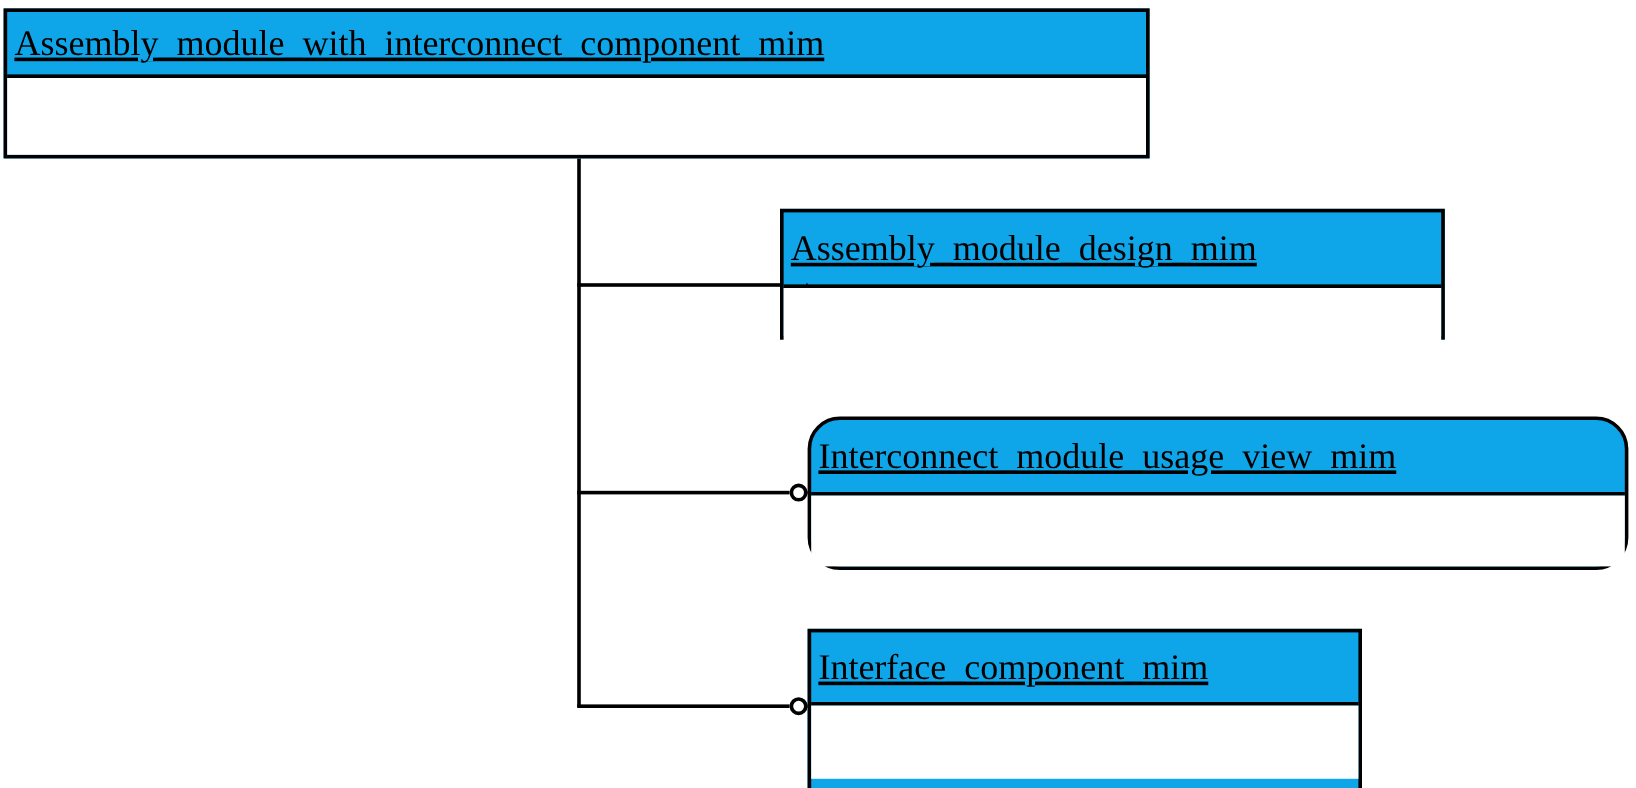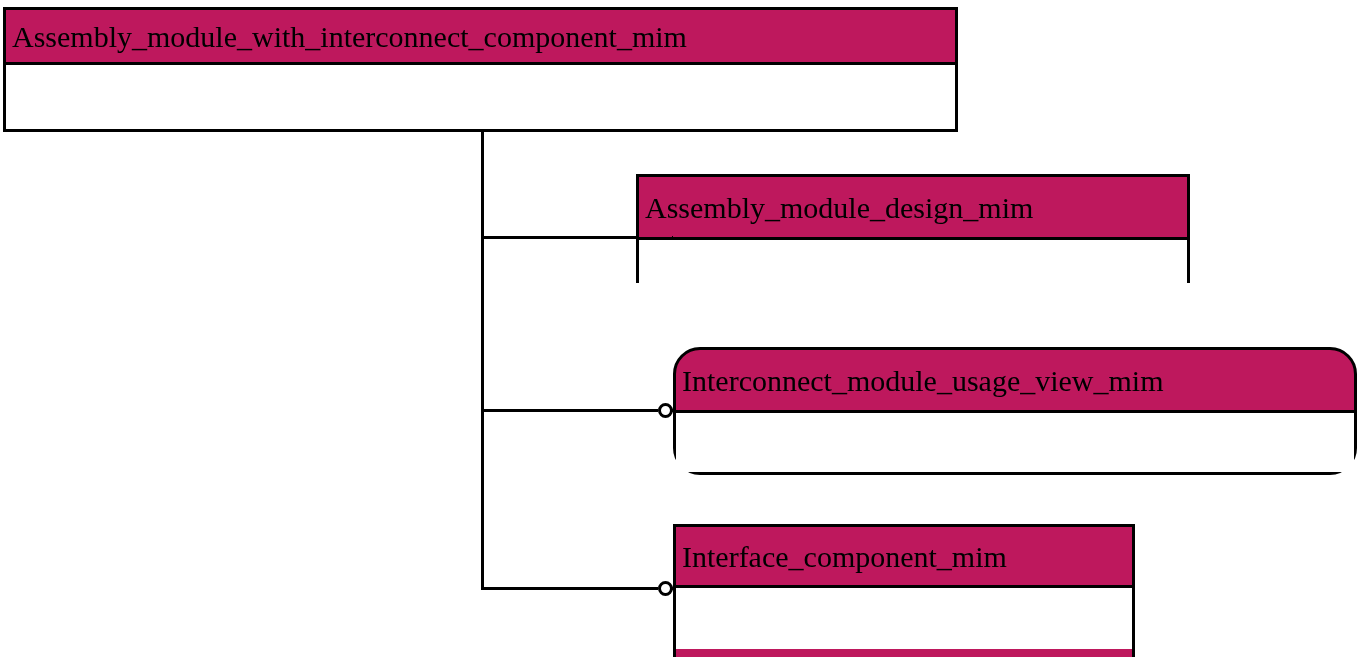--- a/index.html
+++ b/index.html
@@ -15,21 +15,22 @@
     background: #ffffff;
     overflow: hidden;
     font-family: "Liberation Serif", "DejaVu Serif", serif;
   }
 
   
   .entity-box {
     position: absolute;
     box-sizing: border-box;
     border: 3px solid #000000;
-    background: #be185d;
+    background: #0ea5e9;
+    text-decoration: underline;
   }
   .entity-title {
     box-sizing: border-box;
     border-bottom: 3px solid #000000;
     white-space: nowrap;
     overflow: hidden;
     color: #000000;
     display: flex;
     align-items: center;
     padding-left: 6px;
@@ -75,21 +76,21 @@
 
   <div class="conn-circle" id="conn-circle-1" style="left: 658px; top: 230px; border-color: rgb(0, 0, 0); background: rgb(255, 255, 255);"></div>
   <div class="conn-circle" id="conn-circle-2" style="left: 658px; top: 403px; border-color: rgb(0, 0, 0); background: rgb(255, 255, 255);"></div>
   <div class="conn-circle" id="conn-circle-3" style="left: 658px; top: 581px; border-color: rgb(0, 0, 0); background: rgb(255, 255, 255);"></div>
 
   <div class="entity-box" id="box-root" style="left: 3px; top: 7px; width: 955px; height: 125px; border-color: rgb(0, 0, 0);">
     <div class="entity-title" id="title-root" style="height: 55px; font-size: 30px; line-height: 55px; color: rgb(0, 0, 0);">Assembly_module_with_interconnect_component_mim</div>
     <div class="entity-body" id="body-root" style="height: 64px;"></div>
   </div>
 
-  <div class="entity-box" id="box-child-1" style="left: 636px; top: 174px; width: 554px; height: 109px; border-color: rgb(0, 0, 0);">
+  <div class="entity-box" id="box-child-1" style="left: 650px; top: 174px; width: 554px; height: 109px; border-color: rgb(0, 0, 0);">
     <div class="entity-title" id="title-child-1" style="height: 63px; font-size: 30px; line-height: 63px; color: rgb(0, 0, 0);">Assembly_module_design_mim</div>
     <div class="entity-body" id="body-child-1" style="height: 56px;"></div>
   </div>
 
   <div class="entity-box" id="box-child-2" style="left: 673px; top: 347px; width: 684px; height: 128px; border-color: rgb(0, 0, 0); border-radius: 27px;">
     <div class="entity-title" id="title-child-2" style="height: 63px; font-size: 30px; line-height: 63px; color: rgb(0, 0, 0);">Interconnect_module_usage_view_mim</div>
     <div class="entity-body" id="body-child-2" style="height: 59px;"></div>
   </div>
 
   <div class="entity-box" id="box-child-3" style="left: 673px; top: 524px; width: 462px; height: 164px; border-color: rgb(0, 0, 0);">

